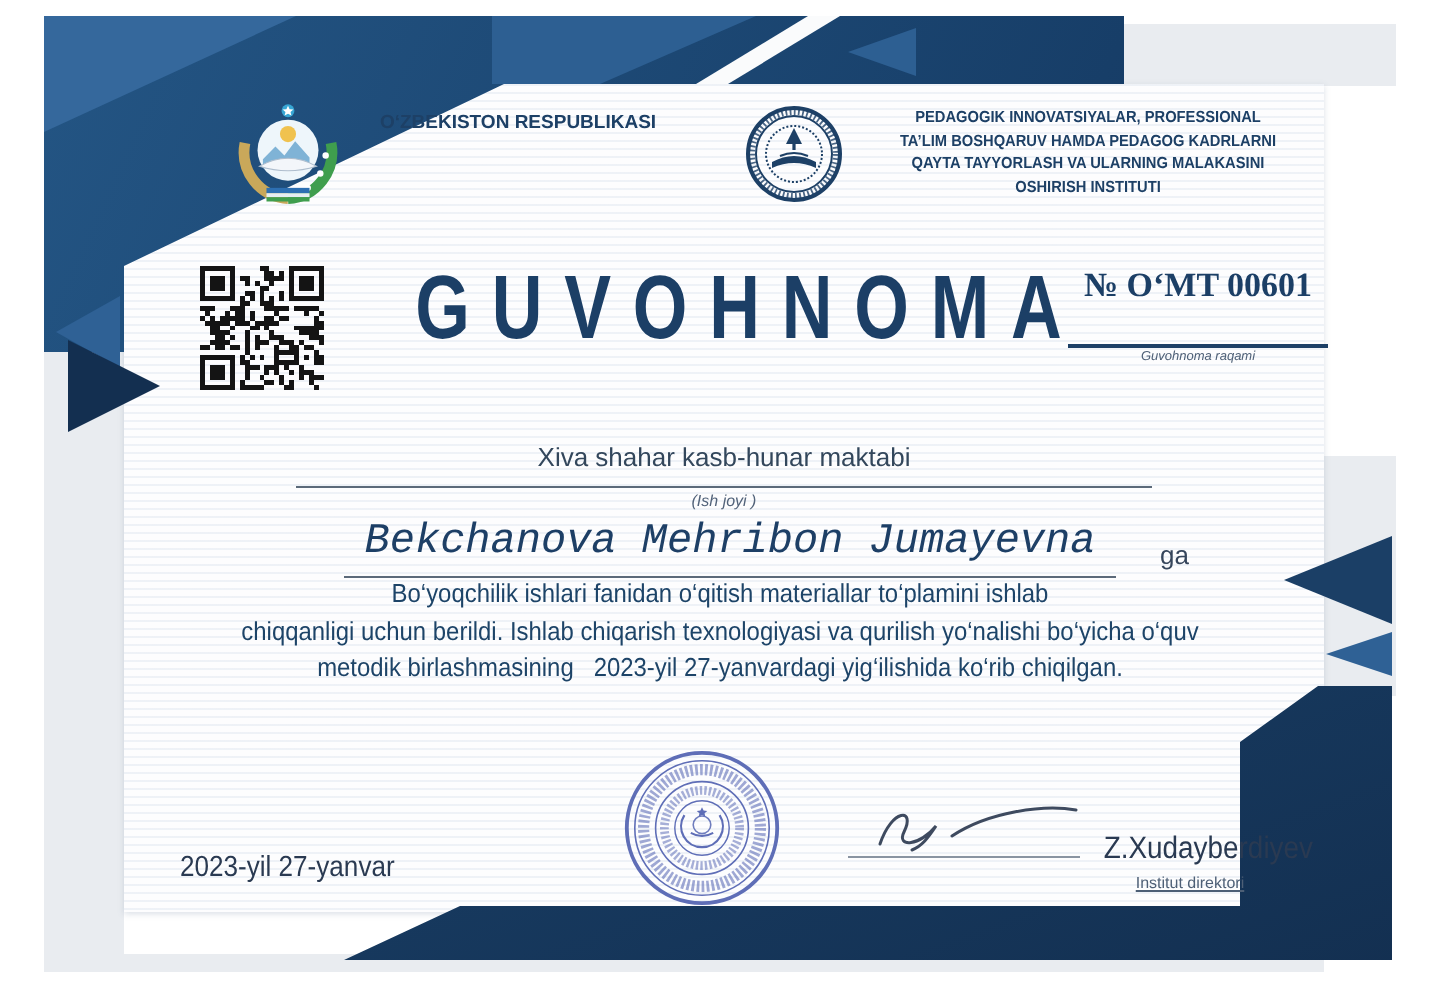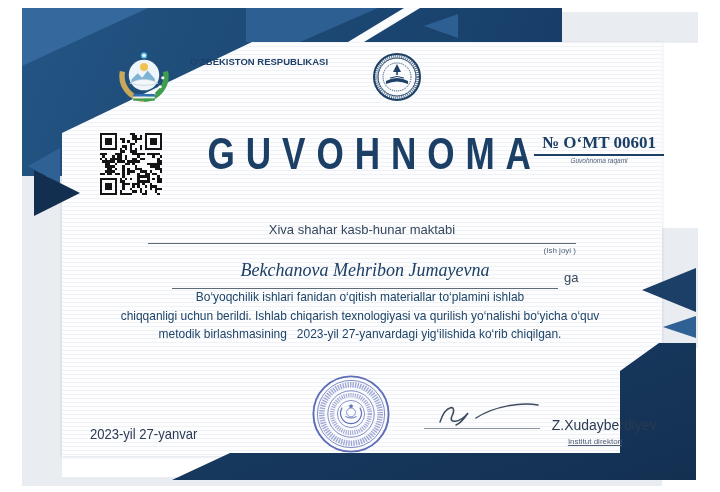--- a/index.html
+++ b/index.html
@@ -44,32 +44,32 @@
   .inst-block{left:428px;top:53px;width:232px;text-align:center;z-index:6;}
   .inst-block div{font-size:8px;font-weight:bold;line-height:11.5px;color:#1d4066;transform:scaleX(.92);transform-origin:center;}
 
   
   .qr{left:100px;top:133px;width:62px;height:62px;z-index:6;}
   .title{left:168px;top:128px;width:360px;text-align:center;z-index:6;
     font-size:45px;font-weight:bold;letter-spacing:14px;color:#1c3f66;
     transform:scaleX(.78);transform-origin:center;white-space:nowrap;}
   .number-block{left:530px;top:133px;width:138px;text-align:center;z-index:6;}
   .number-val{font-family:"Liberation Serif",serif;font-weight:bold;font-size:17px;color:#1c3f66;
-    border-bottom:2px solid #1c3f66;padding-bottom:1px;display:inline-block;min-width:130px;}
+    border-bottom:2px solid #1c3f66;padding-bottom:19px;display:inline-block;min-width:130px;}
   .number-cap{font-size:6.5px;font-style:italic;color:#4d5f76;margin-top:1px;}
 
   
   .field-line{border-bottom:1.3px solid #5c6a7a;text-align:center;z-index:6;}
   .workplace-line{left:148px;top:220px;width:428px;height:23px;}
   .workplace-val{font-size:13px;color:#33475c;white-space:nowrap;}
-  .caption{font-size:8px;color:#52637a;text-align:right;z-index:6;}
+  .caption{font-size:8px;font-style:italic;color:#52637a;text-align:center;z-index:6;}
   .workplace-cap{left:148px;top:246px;width:428px;}
   .name-line{left:172px;top:260px;width:386px;height:28px;border-bottom:1.3px solid #5c6a7a;}
-  .name-val{font-family:Liberation Serif, serif;font-style:italic;font-size:18px;color:#1d3f66;white-space:nowrap;}
-  .ga{left:564px;top:270px;font-size:13px;color:#36465c;z-index:6;}
+  .name-val{font-family:Liberation Mono, monospace;font-style:italic;font-size:21px;color:#1d3f66;white-space:nowrap;}
+  .ga{left:580px;top:270px;font-size:13px;color:#36465c;z-index:6;}
   .name-cap{left:172px;top:291px;width:386px;}
 
   
   .body-block{left:40px;top:288px;width:640px;text-align:center;z-index:6;}
   .body-block div{font-size:13px;line-height:18.5px;color:#1d4468;font-weight:500;white-space:pre-wrap;
     transform:scaleX(.92);transform-origin:center;}
 
   
   .date{left:84px;top:426px;font-size:14.5px;color:#2a3a52;z-index:6;white-space:nowrap;}
   .stamp{left:311px;top:374px;width:80px;height:80px;z-index:6;opacity:.85;}
@@ -127,20 +127,26 @@
     <svg viewBox="0 0 50 50" width="100%" height="100%" stroke="#1d4066" fill="none">
       <circle cx="25" cy="25" r="23" stroke-width="2"></circle>
       <circle cx="25" cy="25" r="19" stroke-width="1"></circle>
       <circle cx="25" cy="25" r="21" stroke-width="3" stroke-dasharray="0.9 1.2" opacity="0.8"></circle>
       <circle cx="25" cy="25" r="14" stroke-width="1" stroke-dasharray="1 1"></circle>
       <path d="M25 12 l4 8 h-8 z" fill="#1d4066" stroke="none"></path>
       <rect x="24.2" y="19" width="1.6" height="4" fill="#1d4066" stroke="none"></rect>
       <path d="M14 29 q11-6 22 0 v3 q-11-5 -22 0 z" fill="#1d4066" stroke="none"></path>
       <path d="M18 26 q7-3 14 0" stroke-width="1"></path>
     </svg>
+  </div>
+  <div class="abs inst-block">
+    <div>PEDAGOGIK INNOVATSIYALAR, PROFESSIONAL</div>
+    <div>TA’LIM BOSHQARUV HAMDA PEDAGOG KADRLARNI</div>
+    <div>QAYTA TAYYORLASH VA ULARNING MALAKASINI</div>
+    <div>OSHIRISH INSTITUTI</div>
   </div>
 
   <div class="abs qr"><svg viewBox="0 0 25 25" width="100%" height="100%" shape-rendering="crispEdges" fill="#141414">
         <rect x="0" y="0" width="1" height="1"></rect>
         <rect x="1" y="0" width="1" height="1"></rect>
         <rect x="2" y="0" width="1" height="1"></rect>
         <rect x="3" y="0" width="1" height="1"></rect>
         <rect x="4" y="0" width="1" height="1"></rect>
         <rect x="5" y="0" width="1" height="1"></rect>
         <rect x="6" y="0" width="1" height="1"></rect>

